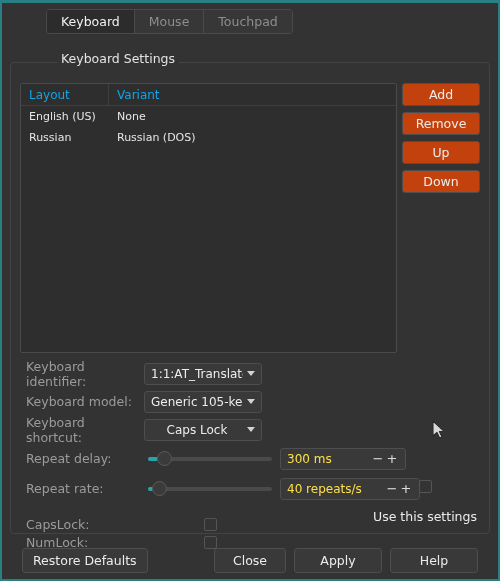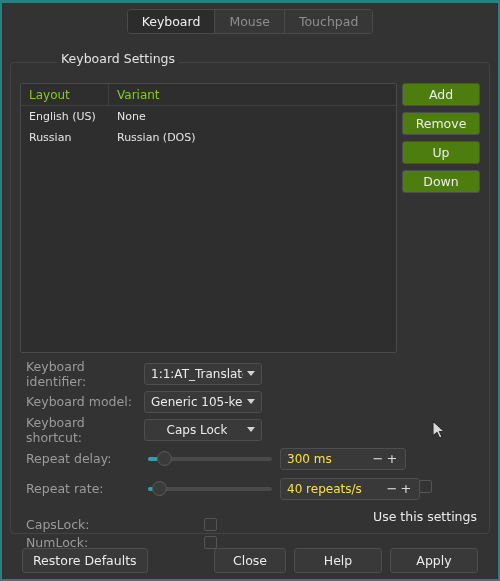--- a/index.html
+++ b/index.html
@@ -22,21 +22,21 @@
     flex-direction: column;
   }
 
   
   .tabbar {
     height: 37px;
     flex: 0 0 37px;
     background: #333333;
     display: flex;
     align-items: center;
-    justify-content: center;
+    padding-left: 44px;
   }
   .tabs {
     display: flex;
     align-items: center;
     border: 1px solid #4a4a4a;
     border-radius: 4px;
     overflow: hidden;
     height: 25px;
     background: #373737;
   }
@@ -99,21 +99,21 @@
     overflow: hidden;
   }
   .list-head {
     display: flex;
     height: 22px;
     border-bottom: 1px solid #3f3f3f;
     background: #2e2e2e;
   }
   .list-head .hcell {
     font-size: 12px;
-    color: #84cc16;
+    color: #0ea5e9;
     display: flex;
     align-items: center;
     padding-left: 8px;
   }
   .col-layout { width: 88px; border-right: 1px solid #3f3f3f; }
   .col-variant { flex: 1 1 auto; }
   .list-row { display: flex; height: 21px; align-items: center; }
   .list-row .cell {
     font-size: 11px;
     color: #e6e6e6;
@@ -127,21 +127,21 @@
   .sidebtns {
     position: absolute;
     right: 9px;
     top: 20px;
     width: 78px;
     display: flex;
     flex-direction: column;
     gap: 6px;
   }
   .btn {
-    background: #4d7c0f;
+    background: #c2410c;
     border: 1px solid #4e4e4e;
     border-radius: 3px;
     color: #ececec;
     font-size: 12.5px;
     font-family: "DejaVu Sans", sans-serif;
     height: 23px;
     display: flex;
     align-items: center;
     justify-content: center;
     cursor: default;
@@ -461,21 +461,21 @@
 
   <div class="bottombar">
     <div class="bbtn wide">
       <span>Restore Defaults</span>
     </div>
     <div class="right">
       <div class="bbtn" style="width:72px">
         <span>Close</span>
       </div>
       <div class="bbtn" style="width:88px">
+        <span>Apply</span>
+      </div>
+      <div class="bbtn" style="width:88px">
         <span>Help</span>
-      </div>
-      <div class="bbtn" style="width:88px">
-        <span>Apply</span>
       </div>
     </div>
   </div>
 
 </div>
 
 </body></html>

